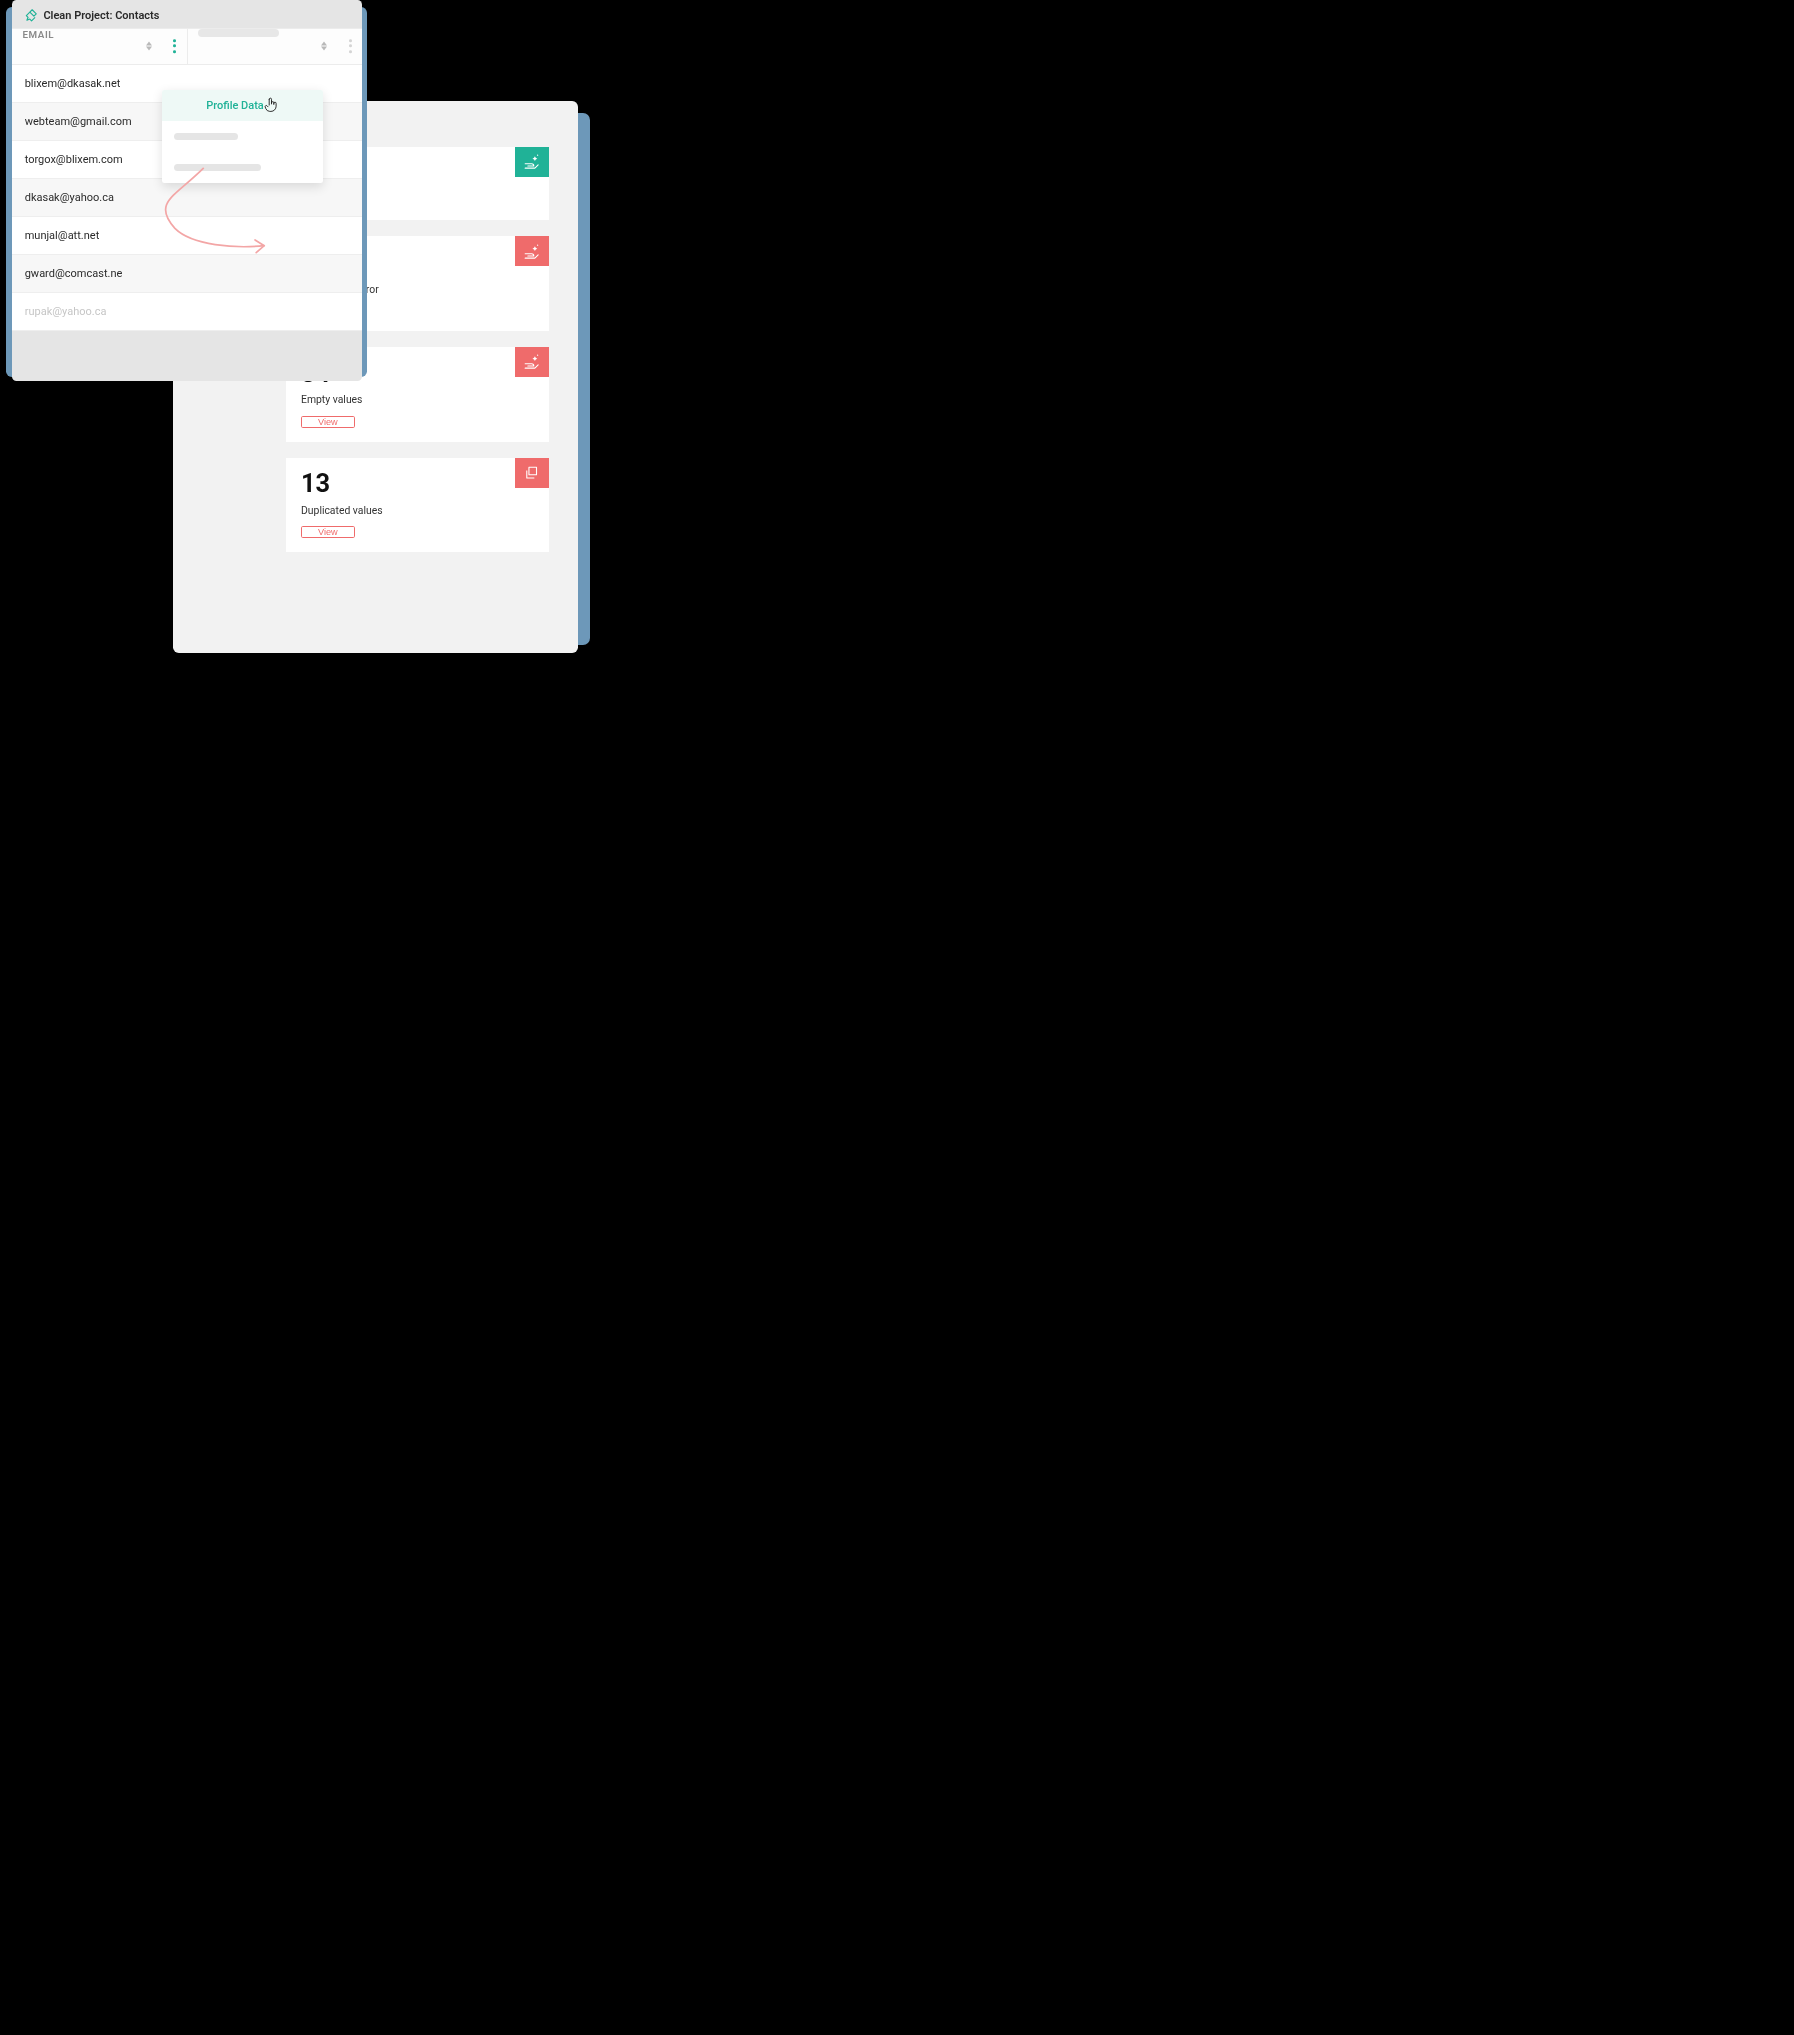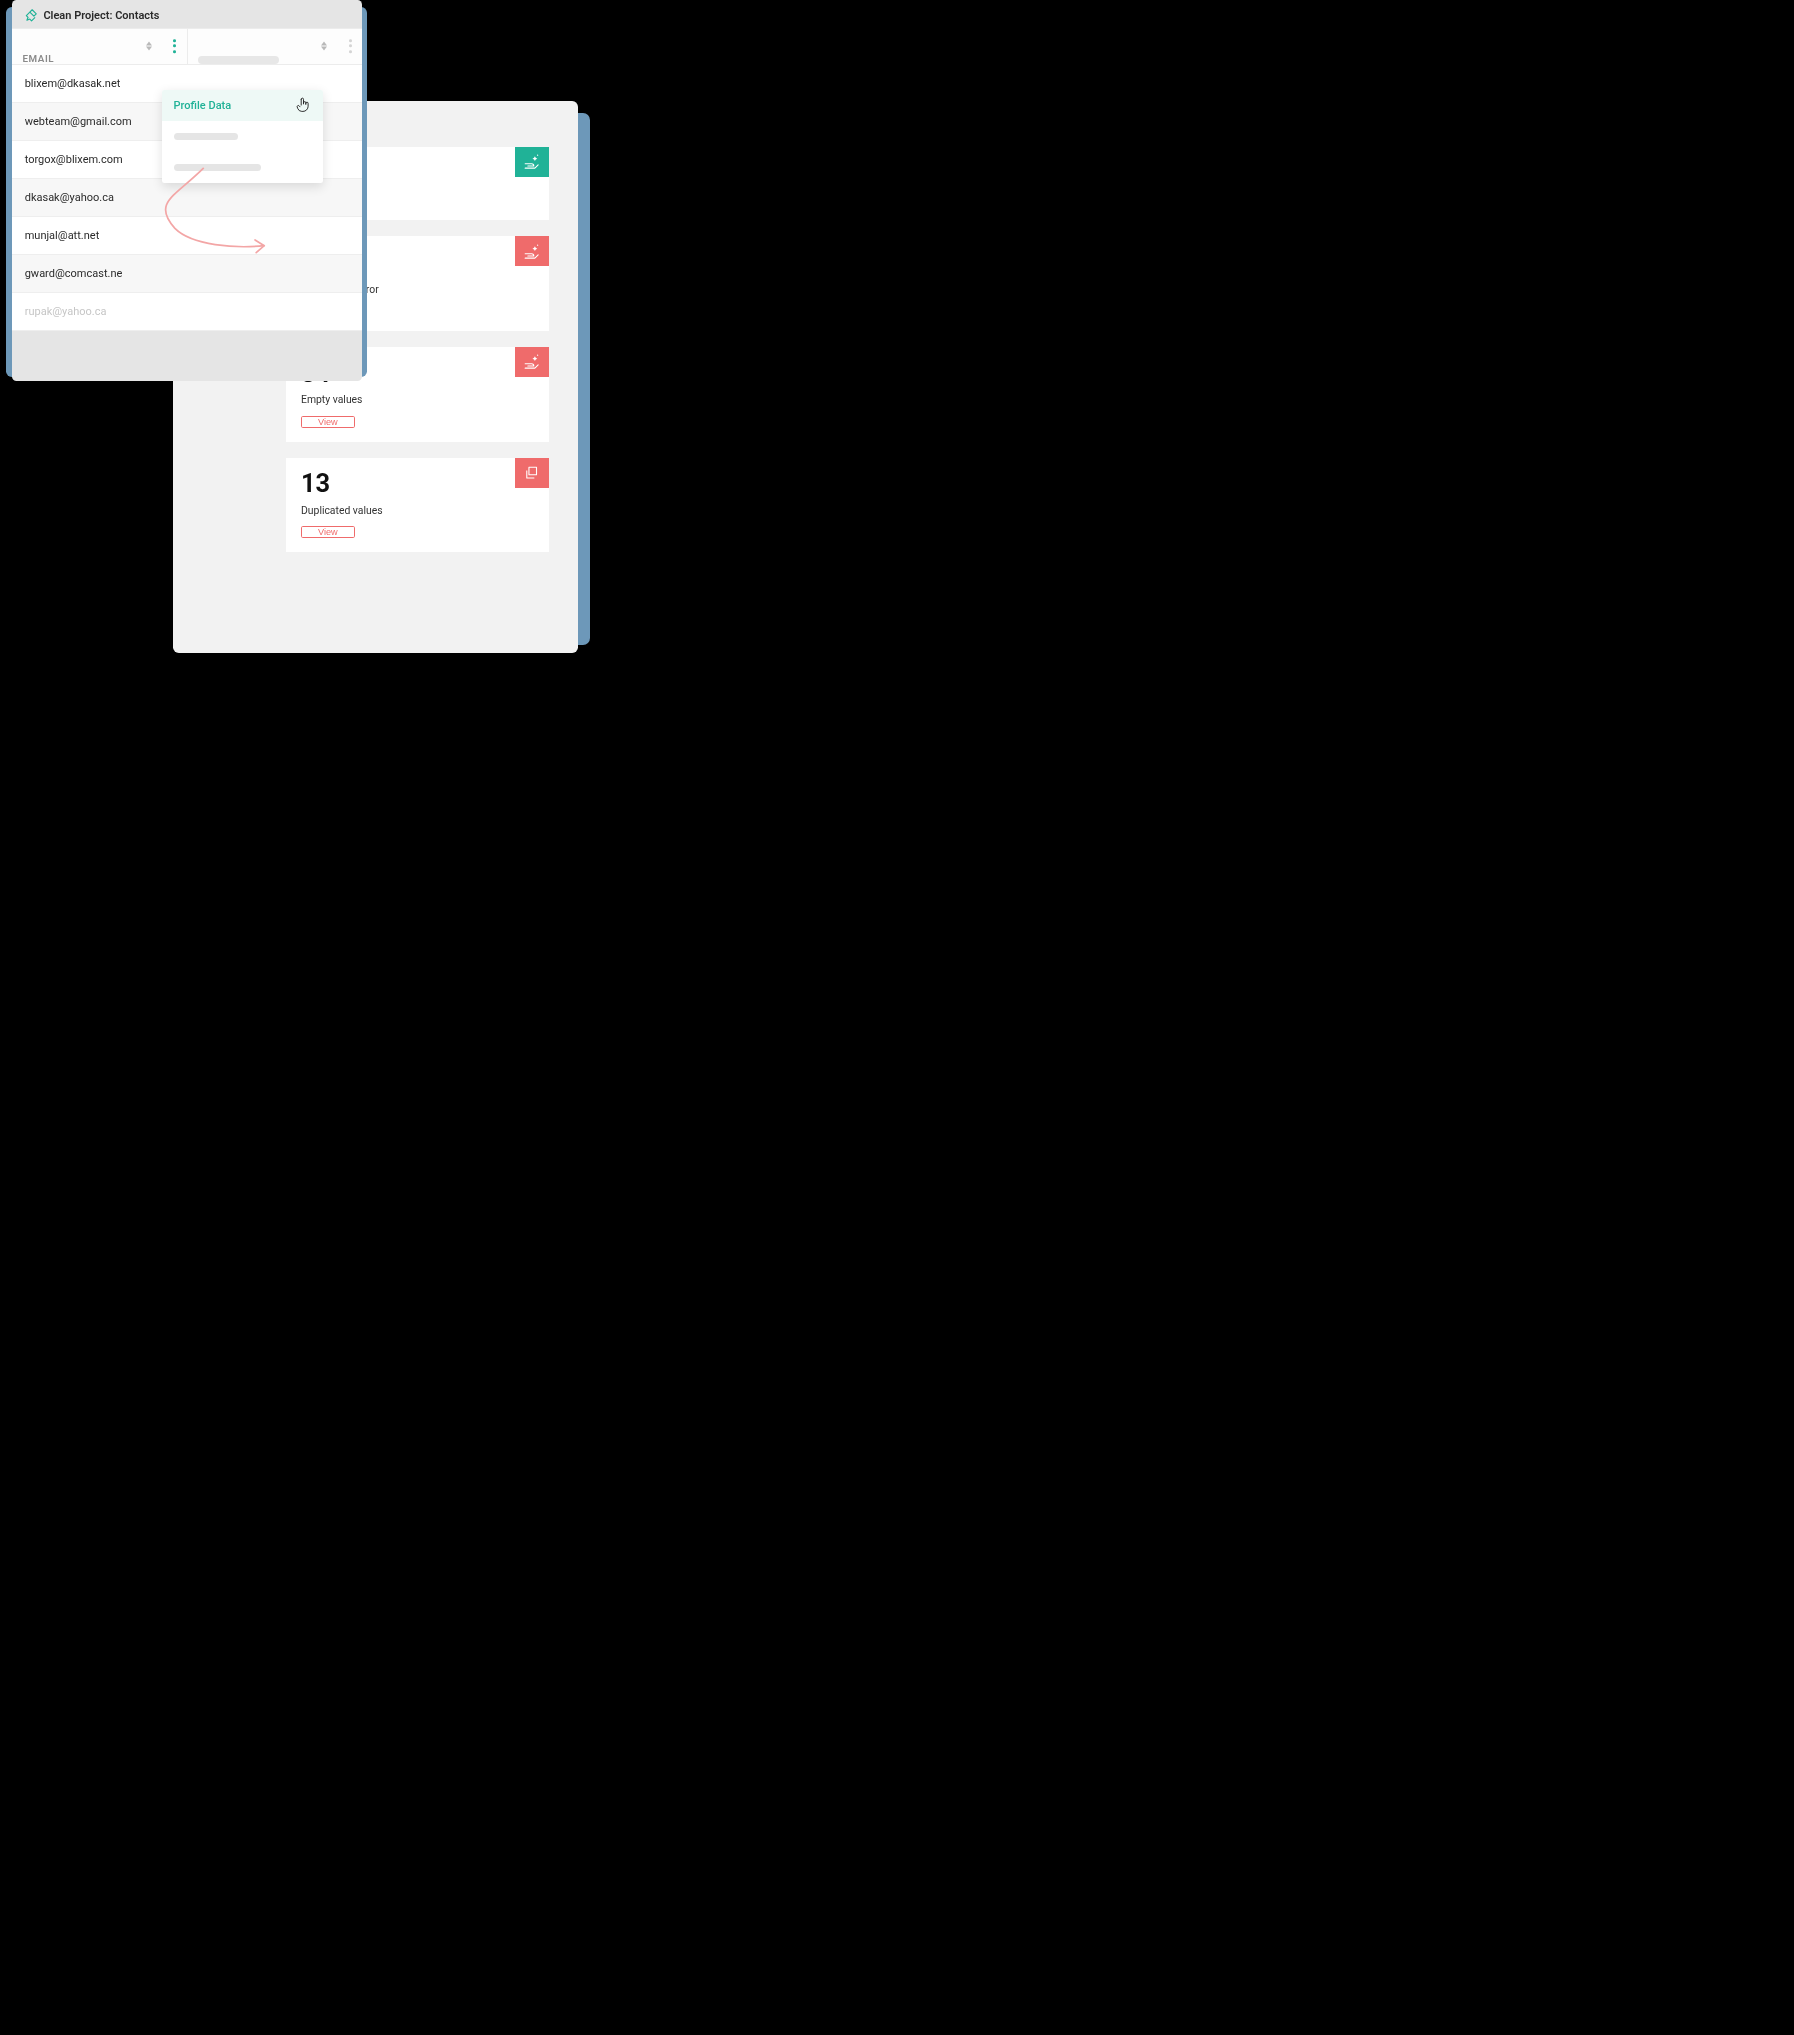--- a/index.html
+++ b/index.html
@@ -46,21 +46,21 @@
   .col-header-row {
     display: flex;
     height: 37px;
     border-top: 0.6px solid #ececec;
     border-bottom: 0.6px solid #ececec;
     background: #fdfdfd;
   }
   .col-header {
     flex: 1;
     display: flex;
-    align-items: flex-end;
+    align-items: flex-start;
     padding: 0 10.4px;
     position: relative;
     border-right: 0.6px solid #ececec;
   }
   .col-header:last-child { border-right: none; }
   .col-header .lbl {
     font-size: 9.8px;
     letter-spacing: 0.6px;
     color: #8a8a8a;
     font-weight: 600;
@@ -115,21 +115,21 @@
   .dropdown .item {
     height: 31px;
     display: flex; align-items: center;
     padding: 0 11.6px;
     font-size: 11px;
   }
   .dropdown .item.active {
     background: #eef9f6;
     color: #20b297;
     font-weight: 500;
-    justify-content: space-between;
+    justify-content: center;
   }
   .dropdown .item .ph {
     height: 7px; border-radius: 3.5px; background: #e5e5e5;
   }
 
   
   .right-shadow {
     position: absolute;
     left: 185px;
     top: 113px;

